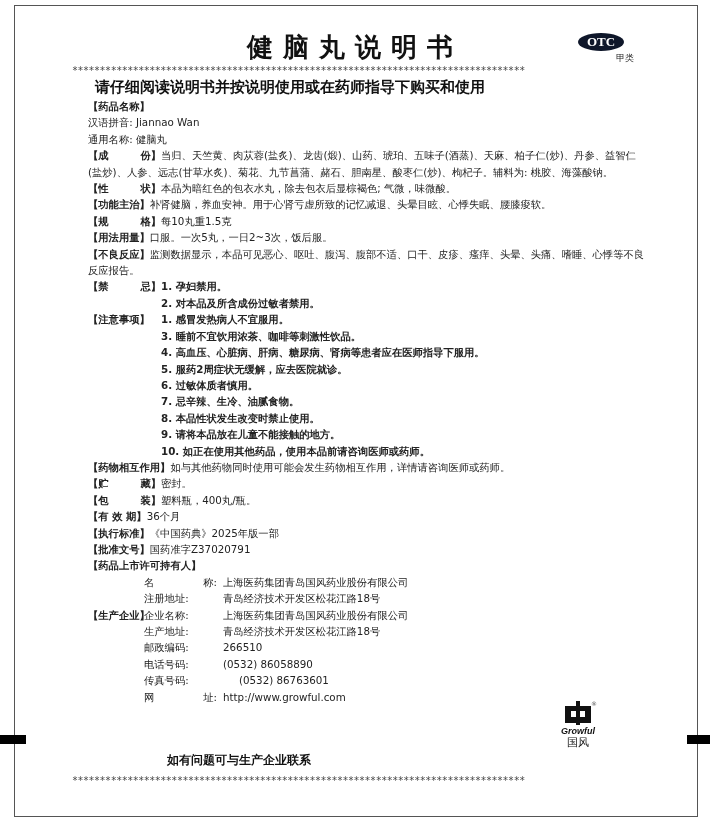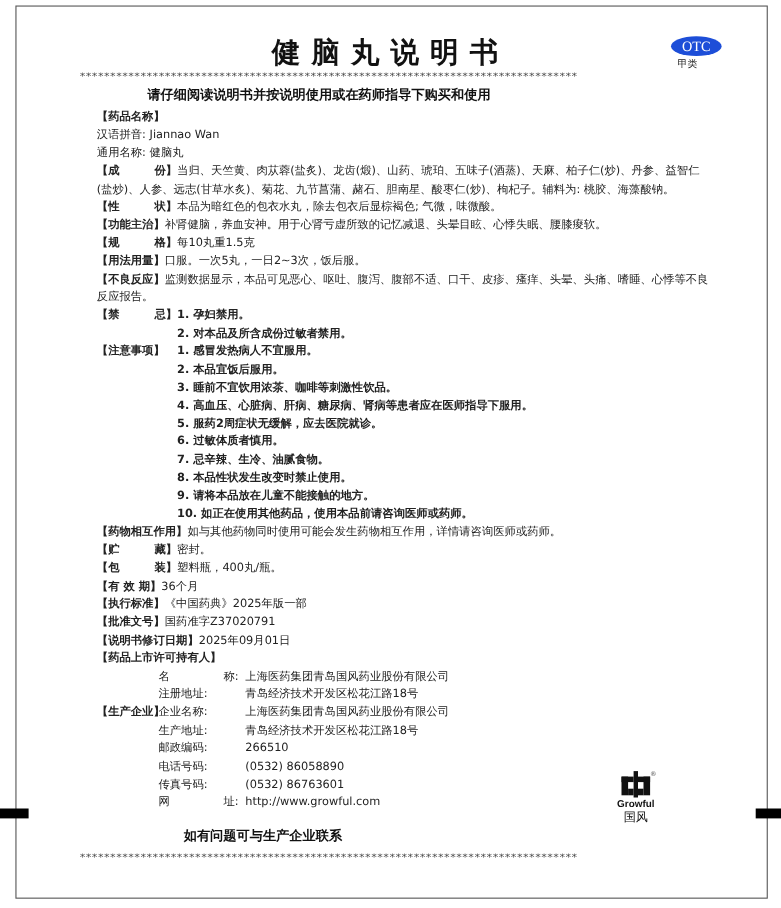--- a/index.html
+++ b/index.html
@@ -13,60 +13,60 @@
   }
   .side-mark { position: absolute; height: 9px; background: #000; }
   .side-mark.left { left: 0; top: 735px; width: 26px; }
   .side-mark.right { left: 687px; top: 735px; width: 23px; }
 
   .title {
     position: absolute; left: 0; width: 710px; top: 30px; text-align: center;
     font-size: 26px; font-weight: bold; letter-spacing: 10px; color: #111;
   }
   .otc {
-    position: absolute; left: 610px; top: 33px; width: 46px; height: 18px;
-    background: #1d4ed8; border-radius: 50%; color: #fff;
-    font-family: "Liberation Serif", "DejaVu Serif", serif; font-weight: normal;
+    position: absolute; left: 578px; top: 33px; width: 46px; height: 18px;
+    background: #0f172a; border-radius: 50%; color: #fff;
+    font-family: "Liberation Serif", "DejaVu Serif", serif; font-weight: bold;
     font-size: 13px; line-height: 18px; text-align: center;
   }
   .otc-class {
     position: absolute; left: 602px; top: 52px; width: 46px; text-align: center;
     font-size: 9px; color: #222;
   }
   .stars {
     position: absolute; left: 72px; width: 572px; overflow: hidden; white-space: nowrap;
     font-family: "DejaVu Sans Mono", monospace; font-size: 10px; color: #444; letter-spacing: -0.5px;
     line-height: 10px;
   }
   .stars.top { top: 66px; }
   .stars.bottom { top: 776px; }
   .subtitle {
     position: absolute; left: 0; width: 580px; top: 78px; text-align: center;
-    font-size: 12px; font-weight: bold; color: #111;
+    font-size: 15px; font-weight: bold; color: #111;
   }
   .content {
     position: absolute; left: 88px; top: 98px; width: 560px;
     font-size: 10.3px; line-height: 16.4px; color: #222;
   }
   .row { display: flex; }
   .lbl { font-weight: bold; white-space: nowrap; flex: none; }
   .lbl.w { width: 73px; display: inline-flex; justify-content: space-between; }
   .val { flex: 1; }
   .para { text-indent: 0; }
   .list-item { font-weight: bold; }
   .sub { display: flex; margin-left: 56px; }
   .sub .k { width: 73px; display: inline-flex; justify-content: space-between; white-space: nowrap; }
   .sub .k span:last-child::after { content: ""; }
   .contact {
     position: absolute; left: 4px; width: 470px; top: 752px; text-align: center;
     font-size: 12px; font-weight: bold; color: #111;
   }
   .logo { position: absolute; left: 552px; top: 700px; width: 52px; text-align: center; }
   .logo-mark { width: 32px; height: 26px; margin: 0 auto; position: relative; }
-  .logo-en { font-family: "Liberation Sans", sans-serif; font-weight: bold; font-size: 9px; color: #111; line-height: 10px; }
+  .logo-en { font-family: "Liberation Sans", sans-serif; font-style: italic; font-weight: bold; font-size: 9px; color: #111; line-height: 10px; }
   .logo-cn { font-weight: normal; font-size: 11px; color: #111; line-height: 13px; }
   .reg { position: absolute; left: 591px; top: 700px; font-size: 6px; color: #555; }
 </style>
 </head>
 <body>
 
 <div class="frame"></div>
 <div class="side-mark left"></div>
 <div class="side-mark right"></div>
 
@@ -129,21 +129,20 @@
     <div class="val">
       <div class="list-item">1. 孕妇禁用。</div>
       <div class="list-item">2. 对本品及所含成份过敏者禁用。</div>
     </div>
   </div>
 
   <div class="row">
     <span class="lbl" style="width:73px">【注意事项】</span>
     <div class="val">
       <div class="list-item">1. 感冒发热病人不宜服用。</div>
-      <div class="list-item">2. 本品宜饭后服用。</div>
       <div class="list-item">3. 睡前不宜饮用浓茶、咖啡等刺激性饮品。</div>
       <div class="list-item">4. 高血压、心脏病、肝病、糖尿病、肾病等患者应在医师指导下服用。</div>
       <div class="list-item">5. 服药2周症状无缓解，应去医院就诊。</div>
       <div class="list-item">6. 过敏体质者慎用。</div>
       <div class="list-item">7. 忌辛辣、生冷、油腻食物。</div>
       <div class="list-item">8. 本品性状发生改变时禁止使用。</div>
       <div class="list-item">9. 请将本品放在儿童不能接触的地方。</div>
       <div class="list-item">10. 如正在使用其他药品，使用本品前请咨询医师或药师。</div>
     </div>
   </div>
@@ -171,23 +170,20 @@
   </div>
 
   <div class="para">
     <span class="lbl">【执行标准】</span><span>《中国药典》2025年版一部</span>
   </div>
 
   <div class="para">
     <span class="lbl">【批准文号】</span><span>国药准字Z37020791</span>
   </div>
 
-  <div class="para">
-    <span class="lbl">【说明书修订日期】</span><span>2025年09月01日</span>
-  </div>
 
   <div class="lbl">【药品上市许可持有人】</div>
   <div class="sub">
     <span class="k">
         <span>名</span>
         <span>称:</span>
       </span>
     <span style="margin-left:6px">上海医药集团青岛国风药业股份有限公司</span>
   </div>
   <div class="sub">
@@ -209,21 +205,21 @@
       <div style="display:flex">
         <span style="width:73px">邮政编码:</span>
         <span style="margin-left:6px">266510</span>
       </div>
       <div style="display:flex">
         <span style="width:73px">电话号码:</span>
         <span style="margin-left:6px">(0532) 86058890</span>
       </div>
       <div style="display:flex">
         <span style="width:73px">传真号码:</span>
-        <span style="margin-left:6px">(0532) 86763601</span>
+        <span style="margin-left:22px">(0532) 86763601</span>
       </div>
       <div style="display:flex">
         <span style="width:73px;display:inline-flex;justify-content:space-between">
             <span>网</span>
             <span>址:</span>
           </span>
         <span style="margin-left:6px">http://www.growful.com</span>
       </div>
     </div>
   </div>

